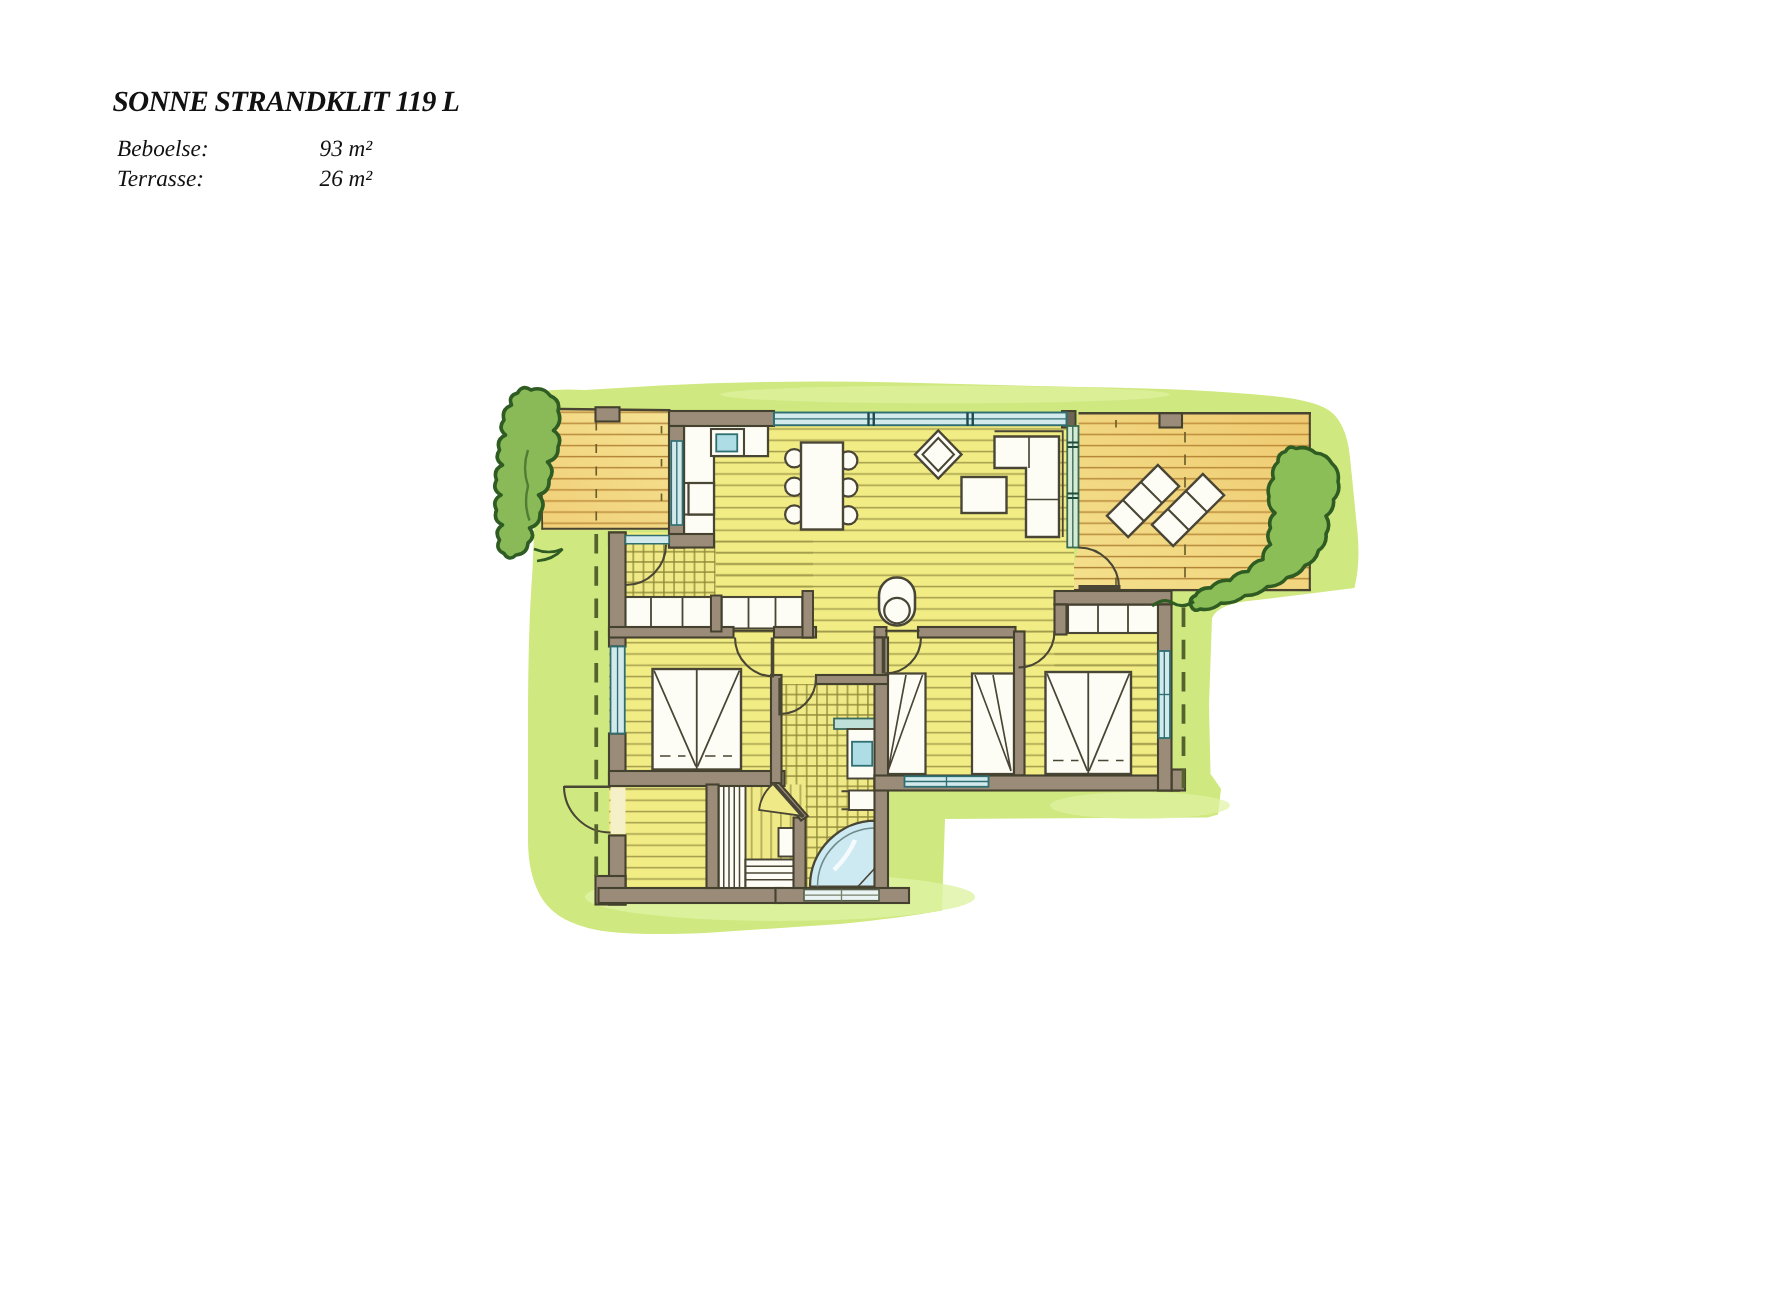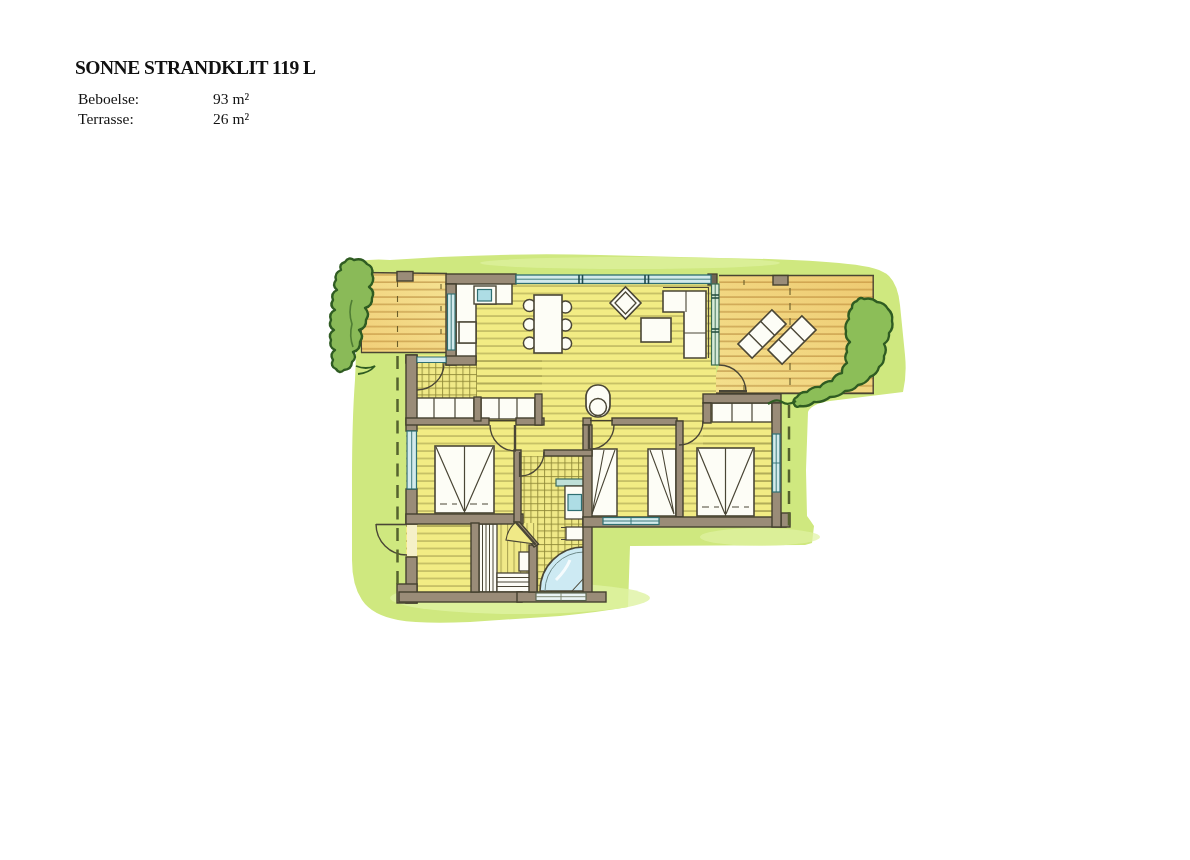--- a/index.html
+++ b/index.html
@@ -1,17 +1,17 @@
 <!DOCTYPE html>
 <html><head>
 <meta charset="utf-8">
 <style>
   html,body{margin:0;padding:0;background:#ffffff;}
   .page{position:relative;width:1190px;height:860px;background:#ffffff;overflow:hidden;
-        font-family:"Liberation Serif", serif;}
+        font-family:"Liberation Serif", serif;font-style:italic;}
 </style>
 </head>
 <body>
 <div class="page">
 <svg width="1190" height="860" viewBox="0 0 1190 860">
 <defs>
   <pattern id="plank" width="9" height="7.5" patternUnits="userSpaceOnUse">
     <path d="M0 1 H9" stroke="#a29c4c" stroke-width="1" fill="none"></path>
   </pattern>
   <pattern id="plankT" width="9" height="7.4" patternUnits="userSpaceOnUse">

